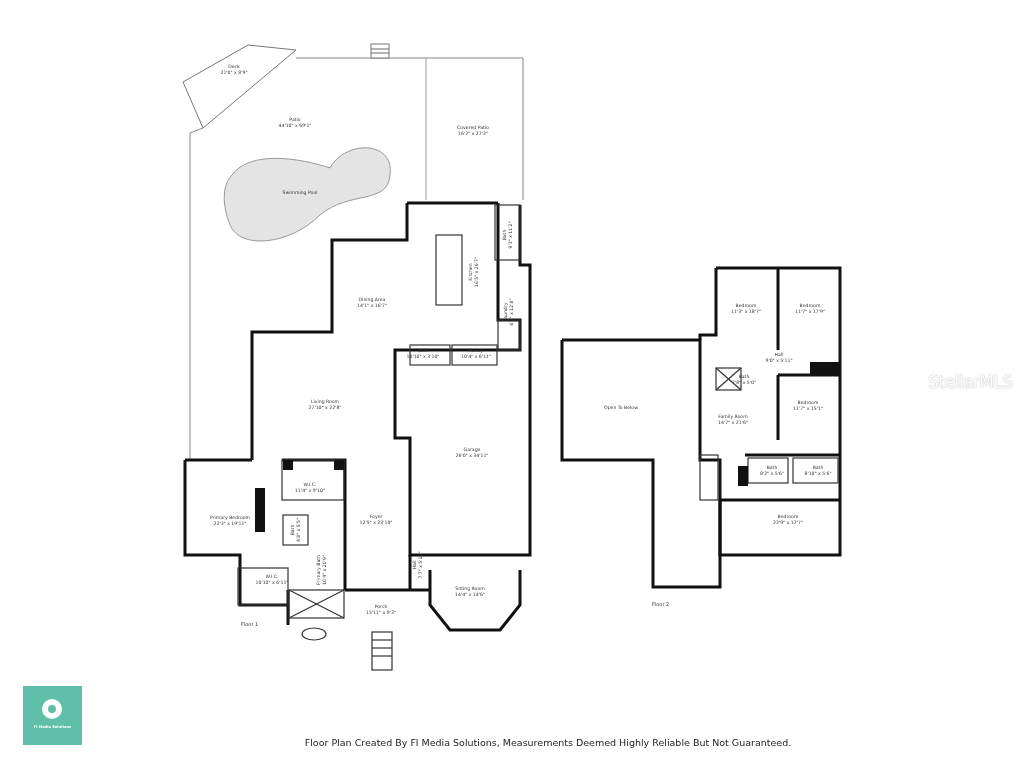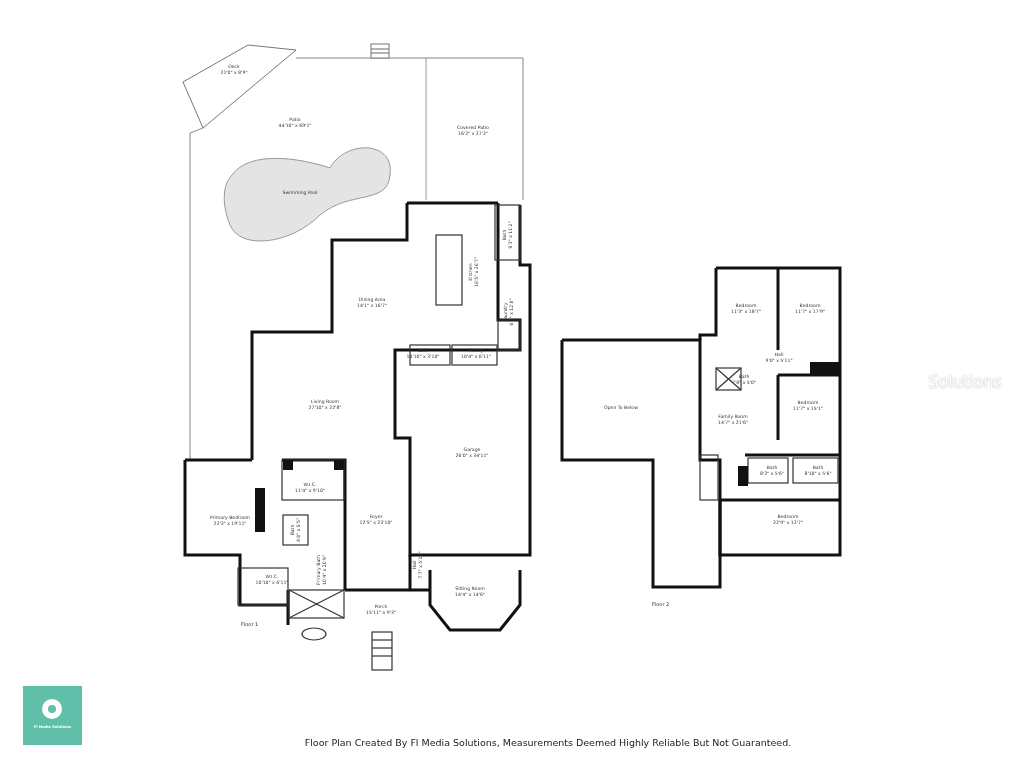--- a/index.html
+++ b/index.html
@@ -123,18 +123,18 @@
 <div class="lbl" style="left:810px;top:309px;"><span>Bedroom</span><span class="dim">11'7" x 17'9"</span></div>
 <div class="lbl" style="left:779px;top:358px;"><span>Hall</span><span class="dim">9'0" x 5'11"</span></div>
 <div class="lbl" style="left:744px;top:380px;"><span>Bath</span><span class="dim">7'8" x 5'0"</span></div>
 <div class="lbl" style="left:808px;top:406px;"><span>Bedroom</span><span class="dim">11'7" x 15'1"</span></div>
 <div class="lbl" style="left:733px;top:420px;"><span>Family Room</span><span class="dim">14'7" x 21'6"</span></div>
 <div class="lbl" style="left:772px;top:471px;"><span>Bath</span><span class="dim">8'2" x 5'6"</span></div>
 <div class="lbl" style="left:818px;top:471px;"><span>Bath</span><span class="dim">8'10" x 5'6"</span></div>
 <div class="lbl" style="left:788px;top:520px;"><span>Bedroom</span><span class="dim">22'9" x 12'7"</span></div>
 <div class="floor-lbl" style="left:652px;top:601px;">Floor 2</div>
 
-<div class="watermark">Solutions</div>
+<div class="watermark">StellarMLS</div>
 <div class="logo">
   <div class="ring"></div>
   <div class="logo-text">Fl Media Solutions</div>
 </div>
 <div class="footer">Floor Plan Created By Fl Media Solutions, Measurements Deemed Highly Reliable But Not Guaranteed.</div>
 
 </body></html>

